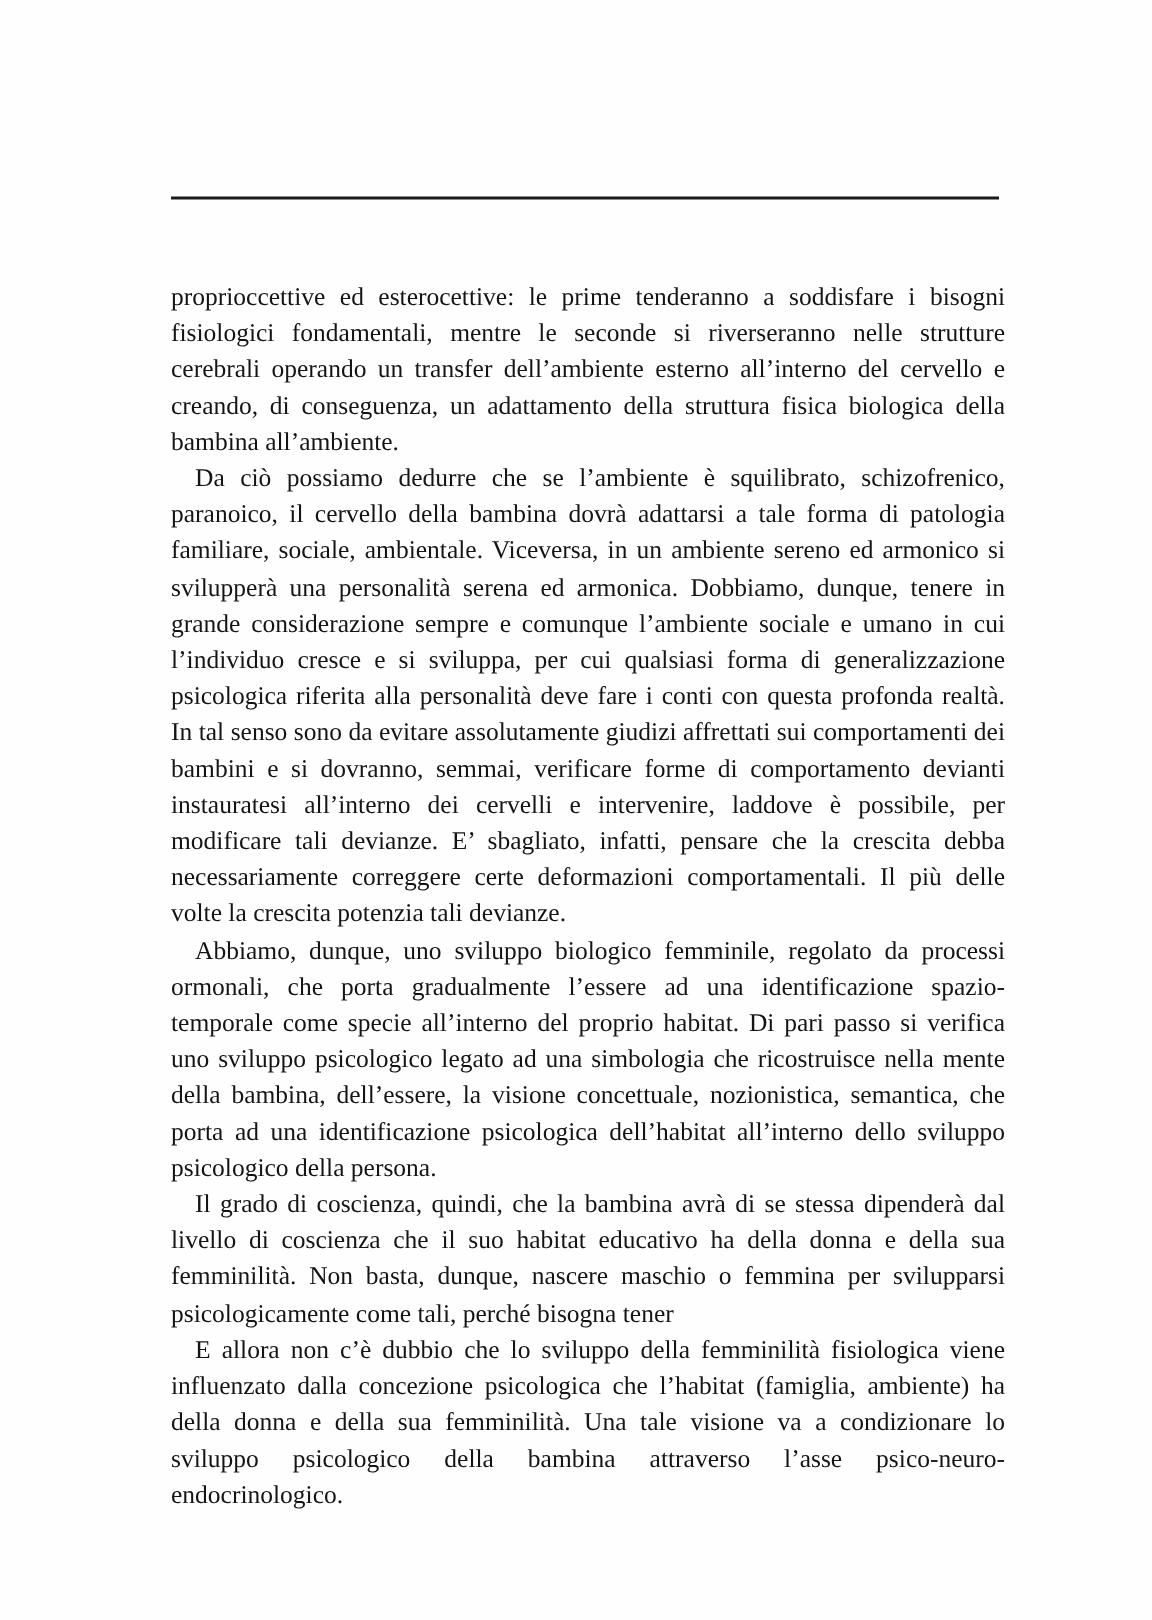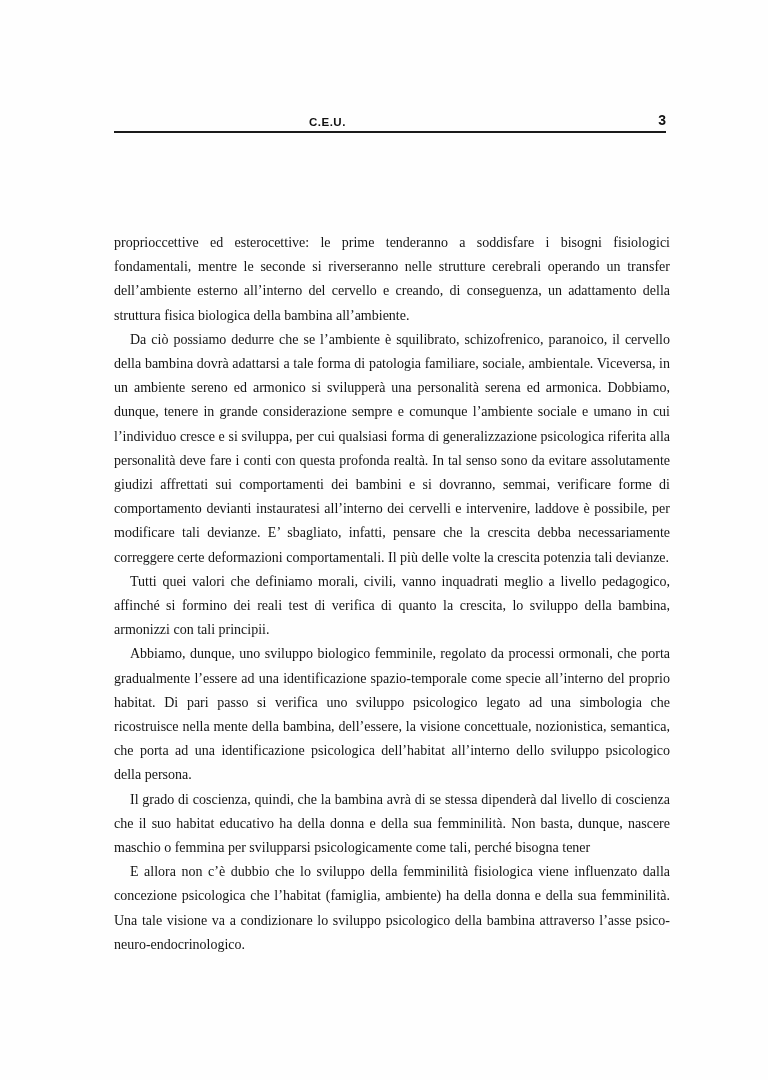--- a/index.html
+++ b/index.html
@@ -56,55 +56,47 @@
     top: 131px;
     width: 552px;
     height: 1.6px;
     background: #1a1a1a;
   }
   .body-text {
     position: absolute;
     left: 114px;
     top: 186px;
     width: 556px;
-    font-size: 14px;
+    font-size: 17px;
     line-height: 24.2px;
     text-align: justify;
     text-justify: inter-word;
     color: #141414;
-    margin-top: 45px;
     -webkit-font-smoothing: antialiased;
   }
   .body-text p {
     margin: 0;
     text-indent: 0;
   }
   .body-text p.ind {
     text-indent: 16px;
   }
   .body-text p:last-child {
     text-align: justify;
   }
 </style>
 </head>
 <body>
 
 <div class="page">
 
-  <div class="header">
-    <div class="header-inner">
-      <span class="running-head">C.E.U.</span>
-      <span class="folio">3</span>
-    </div>
-  </div>
 
   <div class="rule"></div>
 
   <div class="body-text">
     <p>proprioccettive ed esterocettive: le prime tenderanno a soddisfare i bisogni fisiologici fondamentali, mentre le seconde si riverseranno nelle strutture cerebrali operando un transfer dell’ambiente esterno all’interno del cervello e creando, di conseguenza, un adattamento della struttura fisica biologica della bambina all’ambiente.</p>
     <p class="ind">Da ciò possiamo dedurre che se l’ambiente è squilibrato, schizofrenico, paranoico, il cervello della bambina dovrà adattarsi a tale forma di patologia familiare, sociale, ambientale. Viceversa, in un ambiente sereno ed armonico si svilupperà una personalità serena ed armonica. Dobbiamo, dunque, tenere in grande considerazione sempre e comunque l’ambiente sociale e umano in cui l’individuo cresce e si sviluppa, per cui qualsiasi forma di generalizzazione psicologica riferita alla personalità deve fare i conti con questa profonda realtà. In tal senso sono da evitare assolutamente giudizi affrettati sui comportamenti dei bambini e si dovranno, semmai, verificare forme di comportamento devianti instauratesi all’interno dei cervelli e intervenire, laddove è possibile, per modificare tali devianze. E’ sbagliato, infatti, pensare che la crescita debba necessariamente correggere certe deformazioni comportamentali. Il più delle volte la crescita potenzia tali devianze.</p>
-    <p class="ind">Tutti quei valori che definiamo morali, civili, vanno inquadrati meglio a livello pedagogico, affinché si formino dei reali test di verifica di quanto la crescita, lo sviluppo della bambina, armonizzi con tali principii.</p>
     <p class="ind">Abbiamo, dunque, uno sviluppo biologico femminile, regolato da processi ormonali, che porta gradualmente l’essere ad una identificazione spazio-temporale come specie all’interno del proprio habitat. Di pari passo si verifica uno sviluppo psicologico legato ad una simbologia che ricostruisce nella mente della bambina, dell’essere, la visione concettuale, nozionistica, semantica, che porta ad una identificazione psicologica dell’habitat all’interno dello sviluppo psicologico della persona.</p>
     <p class="ind">Il grado di coscienza, quindi, che la bambina avrà di se stessa dipenderà dal livello di coscienza che il suo habitat educativo ha della donna e della sua femminilità. Non basta, dunque, nascere maschio o femmina per svilupparsi psicologicamente come tali, perché bisogna tener</p>
     <p class="ind">E allora non c’è dubbio che lo sviluppo della femminilità fisiologica viene influenzato dalla concezione psicologica che l’habitat (famiglia, ambiente) ha della donna e della sua femminilità. Una tale visione va a condizionare lo sviluppo psicologico della bambina attraverso l’asse psico-neuro-endocrinologico.</p>
   </div>
 
 </div>
 
 </body></html>

